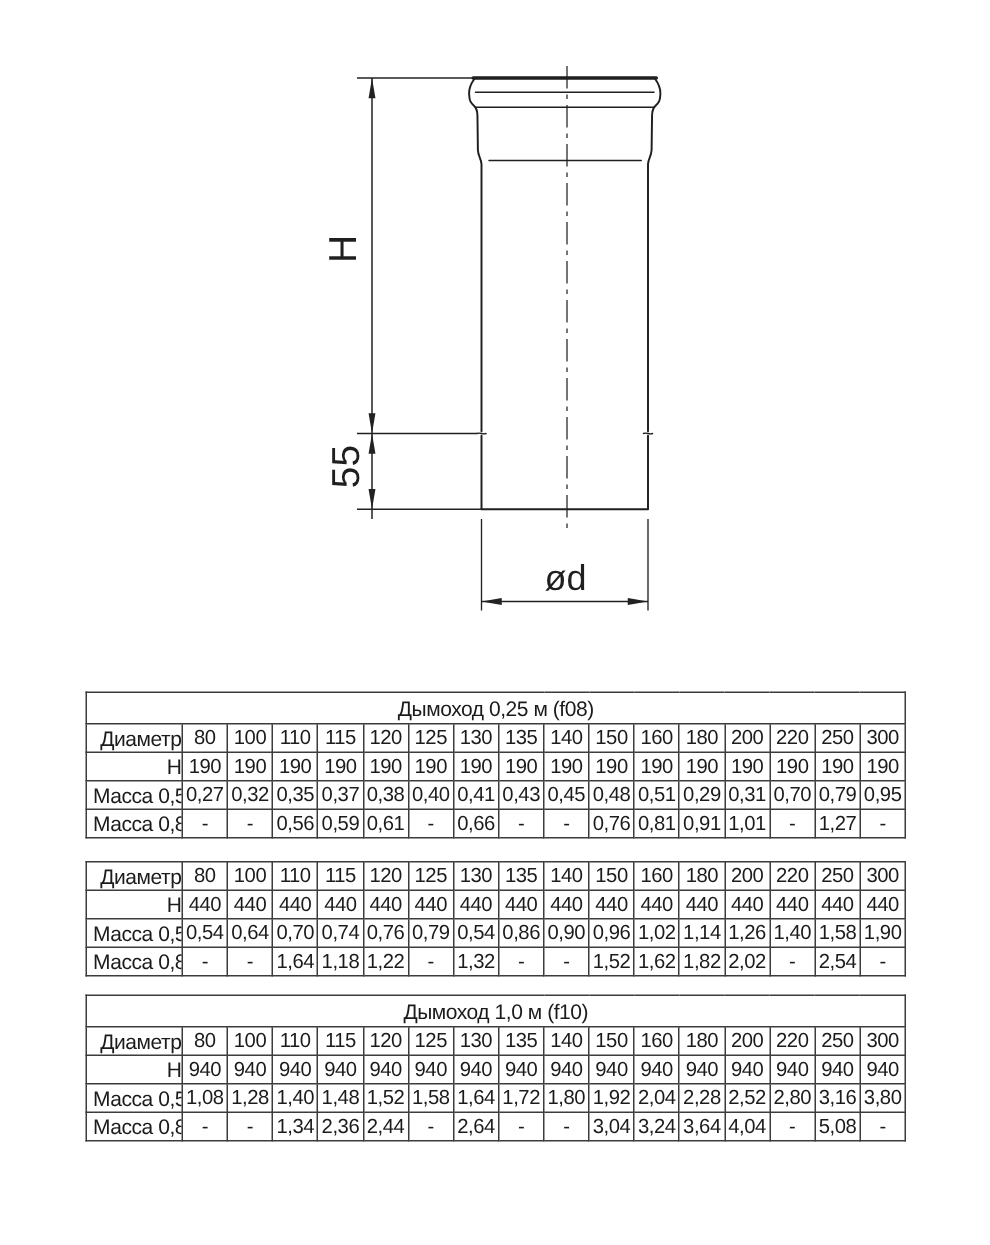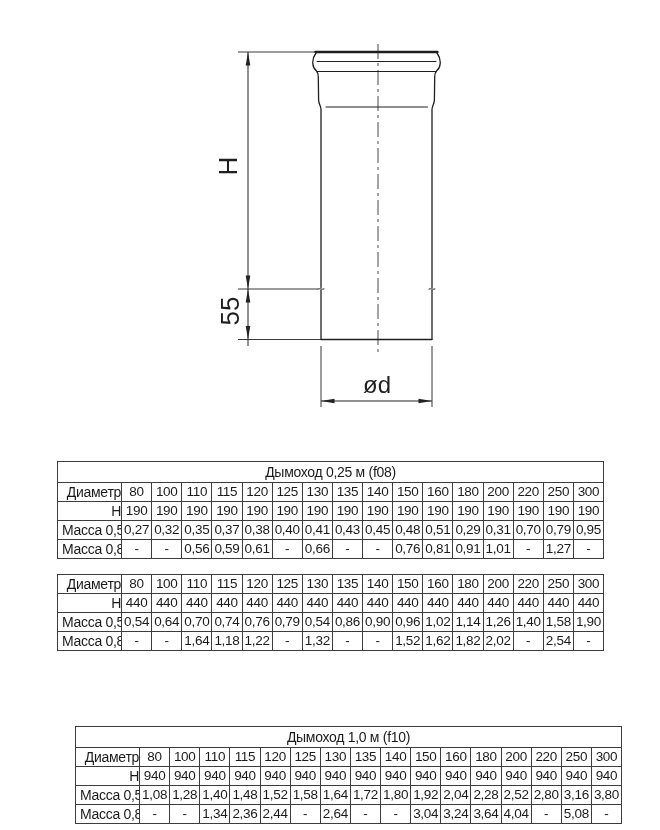--- a/index.html
+++ b/index.html
@@ -39,21 +39,21 @@
   }
   table.spec td.title{
     height:20px;line-height:20px;
     font-size:14px;
   }
   table.spec td.rowlabel{
     text-align:right;
     padding-left:4px;
     font-size:14px;
   }
-  .t1{top:461px;} .t2{top:574px;} .t3{top:726px;margin-left:18px;}
+  .t1{top:461px;} .t2{top:574px;} .t3{top:663px;}
 </style>
 </head>
 <body>
 
 <div class="sheet">
 
   <svg class="drawing" width="660" height="450" viewBox="0 0 660 450">
 
     <path d="M378 44 V353" stroke="#333" stroke-width="0.9" stroke-dasharray="15 4 3 4" fill="none"></path>
 

